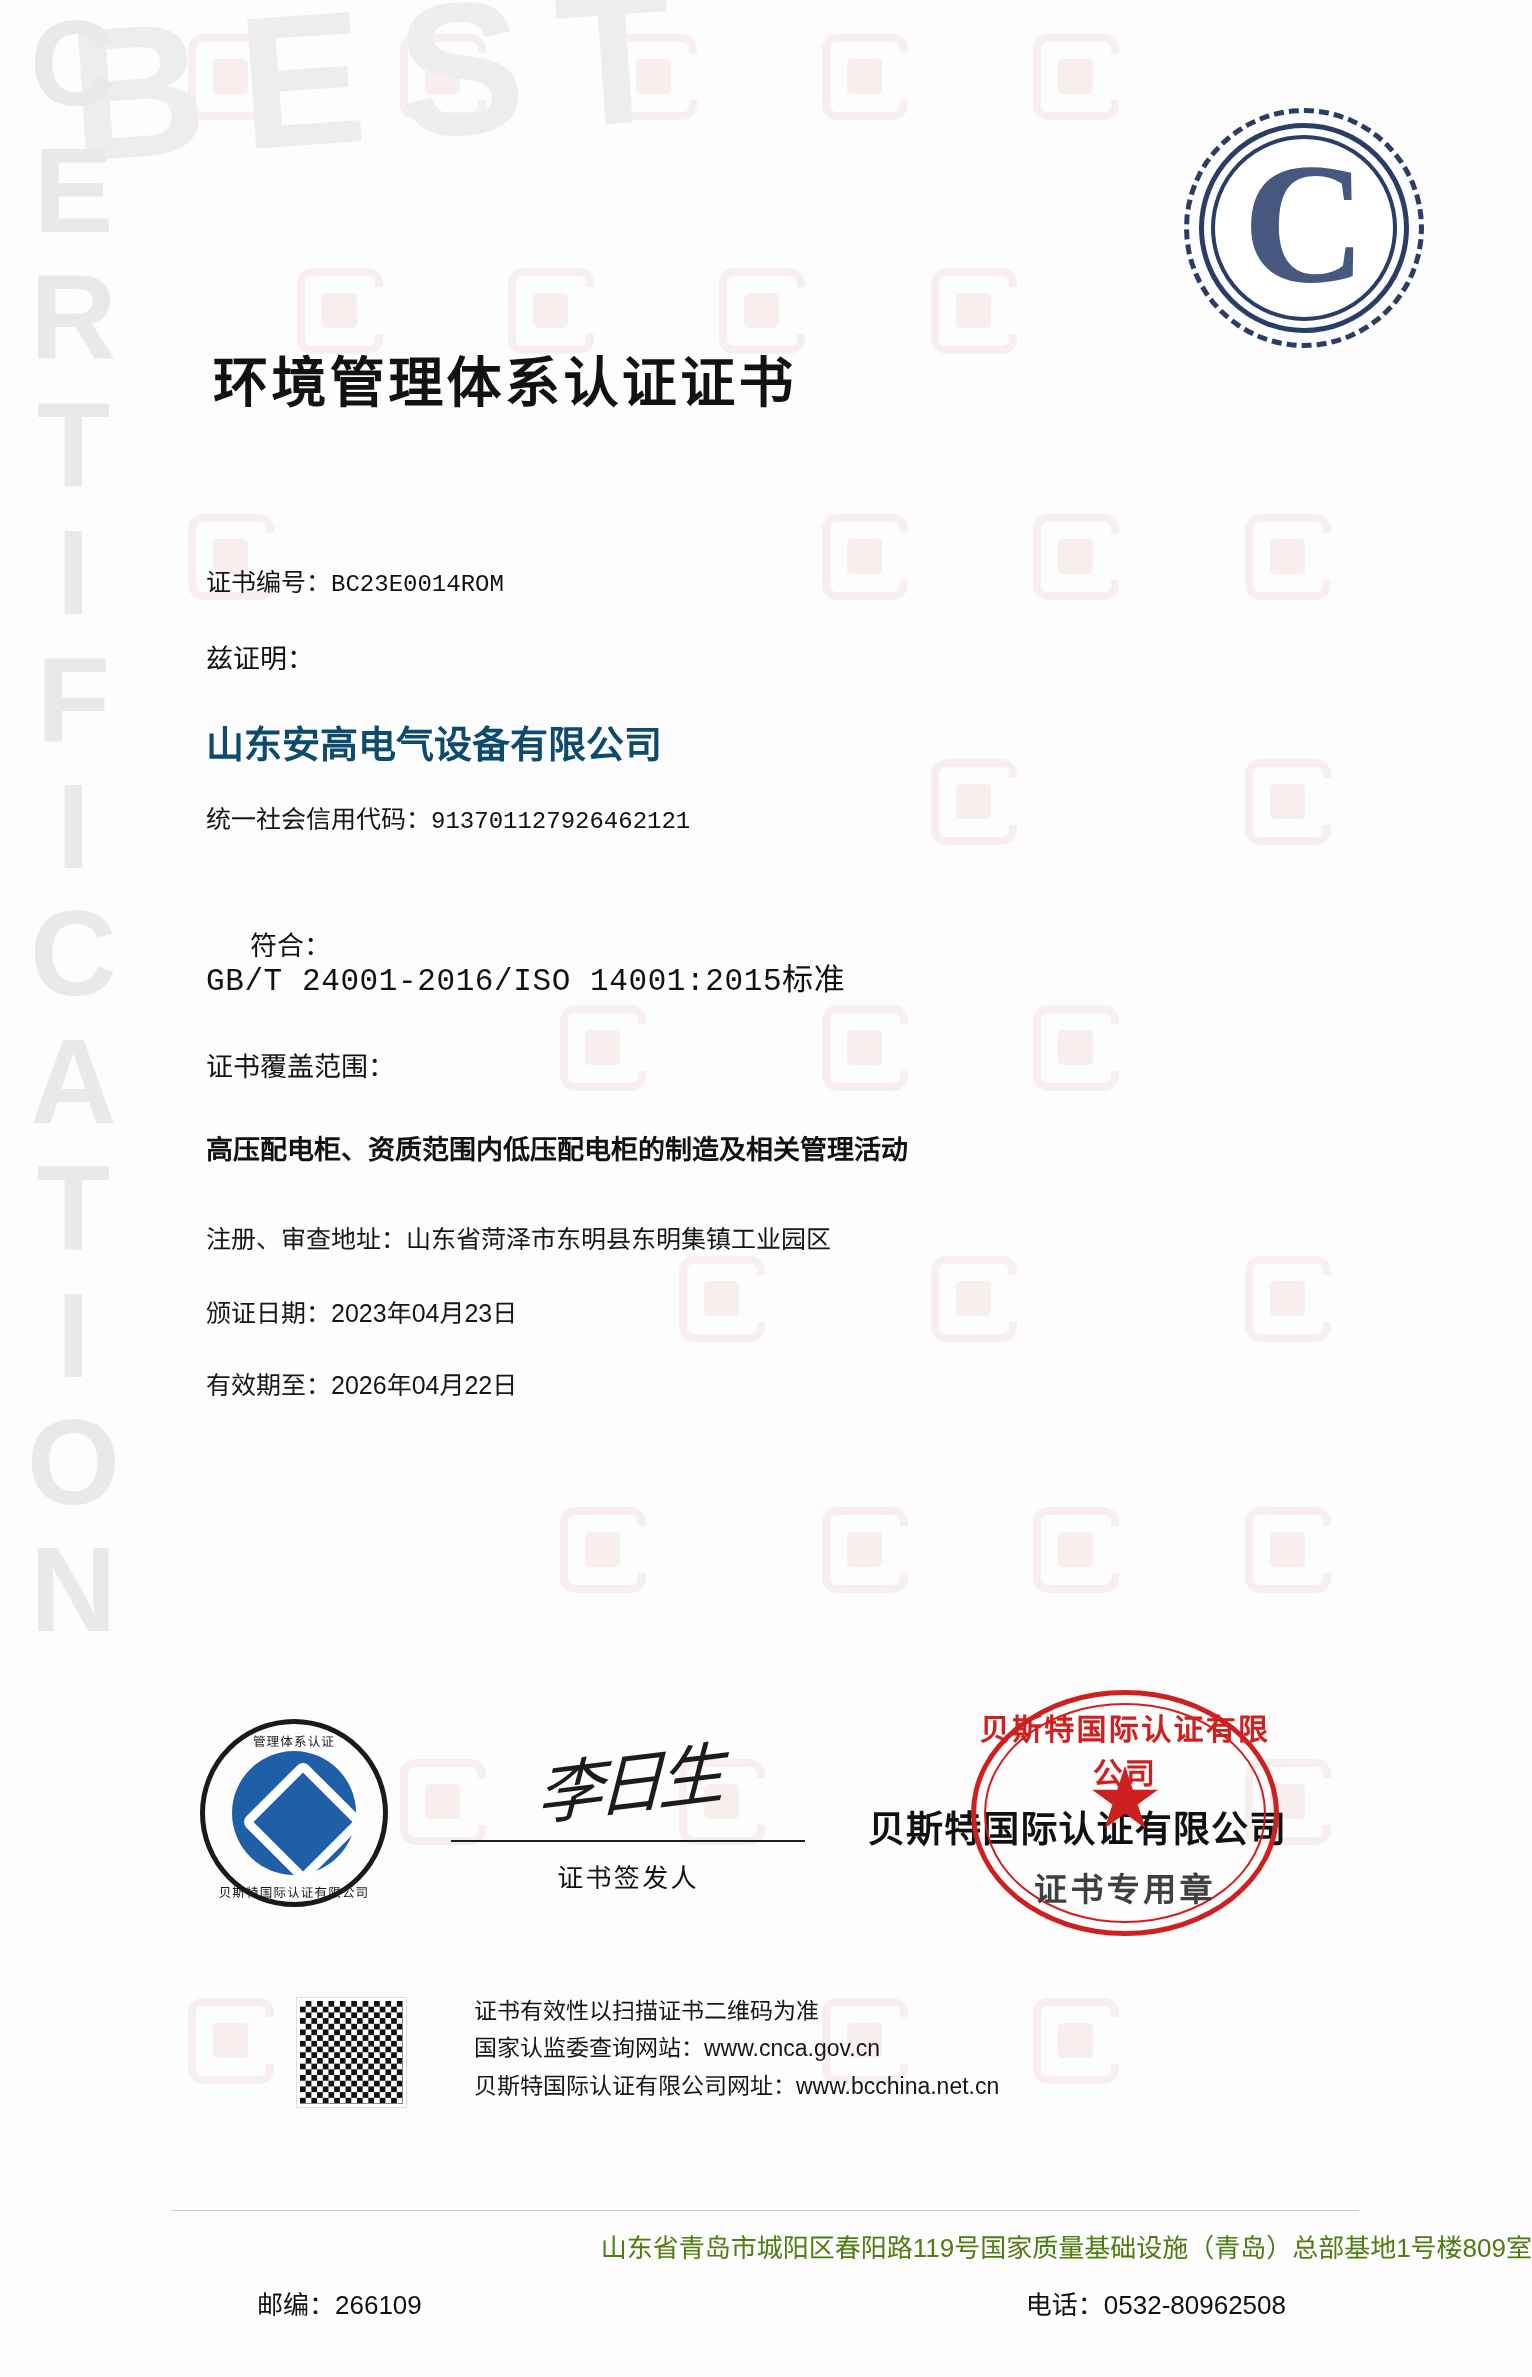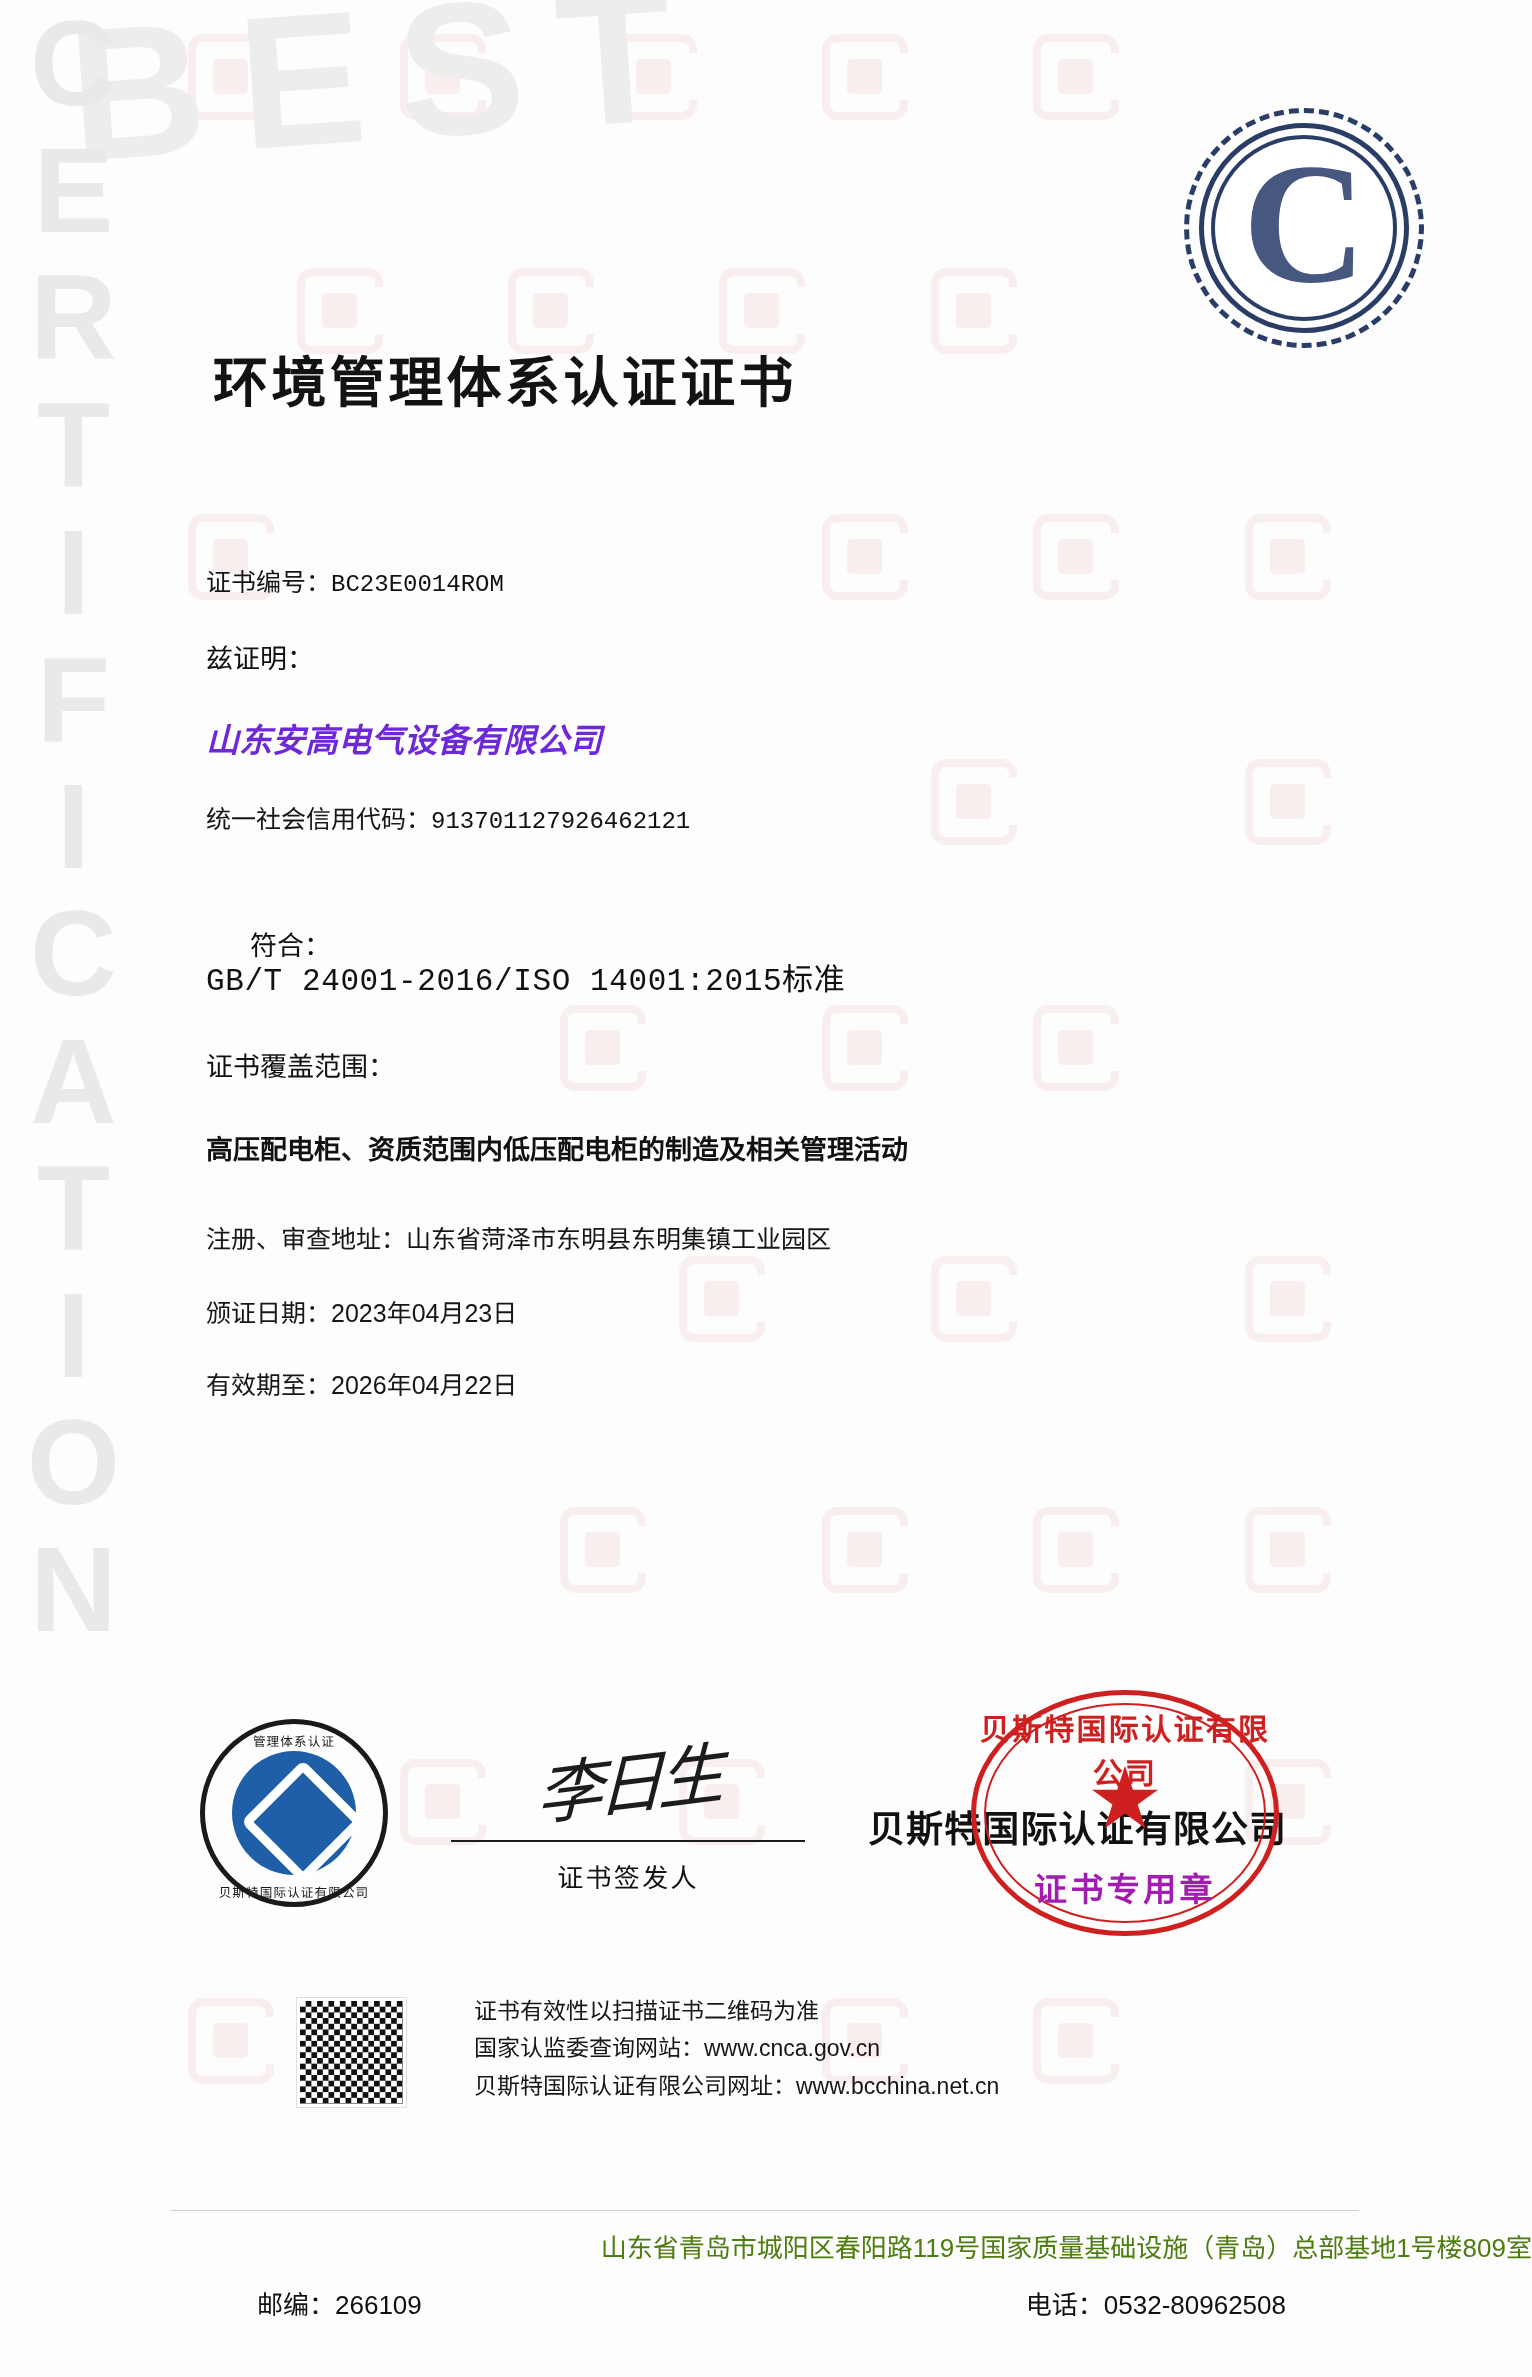--- a/index.html
+++ b/index.html
@@ -146,21 +146,21 @@
     color: #121212;
   }
 
   .field {
     position: absolute;
     left: 206px;
     white-space: nowrap;
   }
   .lbl-sm { font-size: 25px; color: #161616; }
   .lbl-md { font-size: 27px; color: #111; }
-  .lbl-lg { font-size: 33px; font-weight: bold; color: #6d28d9; font-style: italic; }
+  .lbl-lg { font-size: 38px; font-weight: bold; color: #0c4a6e; }
   .lbl-mono { font-family: "Liberation Mono", "DejaVu Sans Mono", monospace; font-size: 24px; margin-top: 10px; }
   .mono-std { font-family: "Liberation Mono", "DejaVu Sans Mono", monospace; font-size: 31px; letter-spacing: 0.6px; }
 
   .row-cert-no   { top: 562px; }
   .row-hereby    { top: 637px; }
   .row-company   { top: 714px; }
   .row-usci      { top: 799px; }
   .row-conform   { top: 924px; margin-left: 44px; }
   .row-standard  { top: 954px; }
   .row-scope-lbl { top: 1045px; }
@@ -271,21 +271,21 @@
     transform: translate(-50%,-50%);
     color: #cf2020;
     font-size: 86px;
     line-height: 1;
   }
   .red-seal .bot-text {
     position: absolute;
     left: 0; bottom: 25px;
     width: 100%;
     text-align: center;
-    color: #a21caf;
+    color: #404040;
     font-size: 33px;
     font-weight: bold;
     letter-spacing: 3.4px;
   }
   .company-name-stamped {
     position: absolute;
     left: 868px;
     top: 1799px;
     font-size: 37px;
     font-weight: bold;

